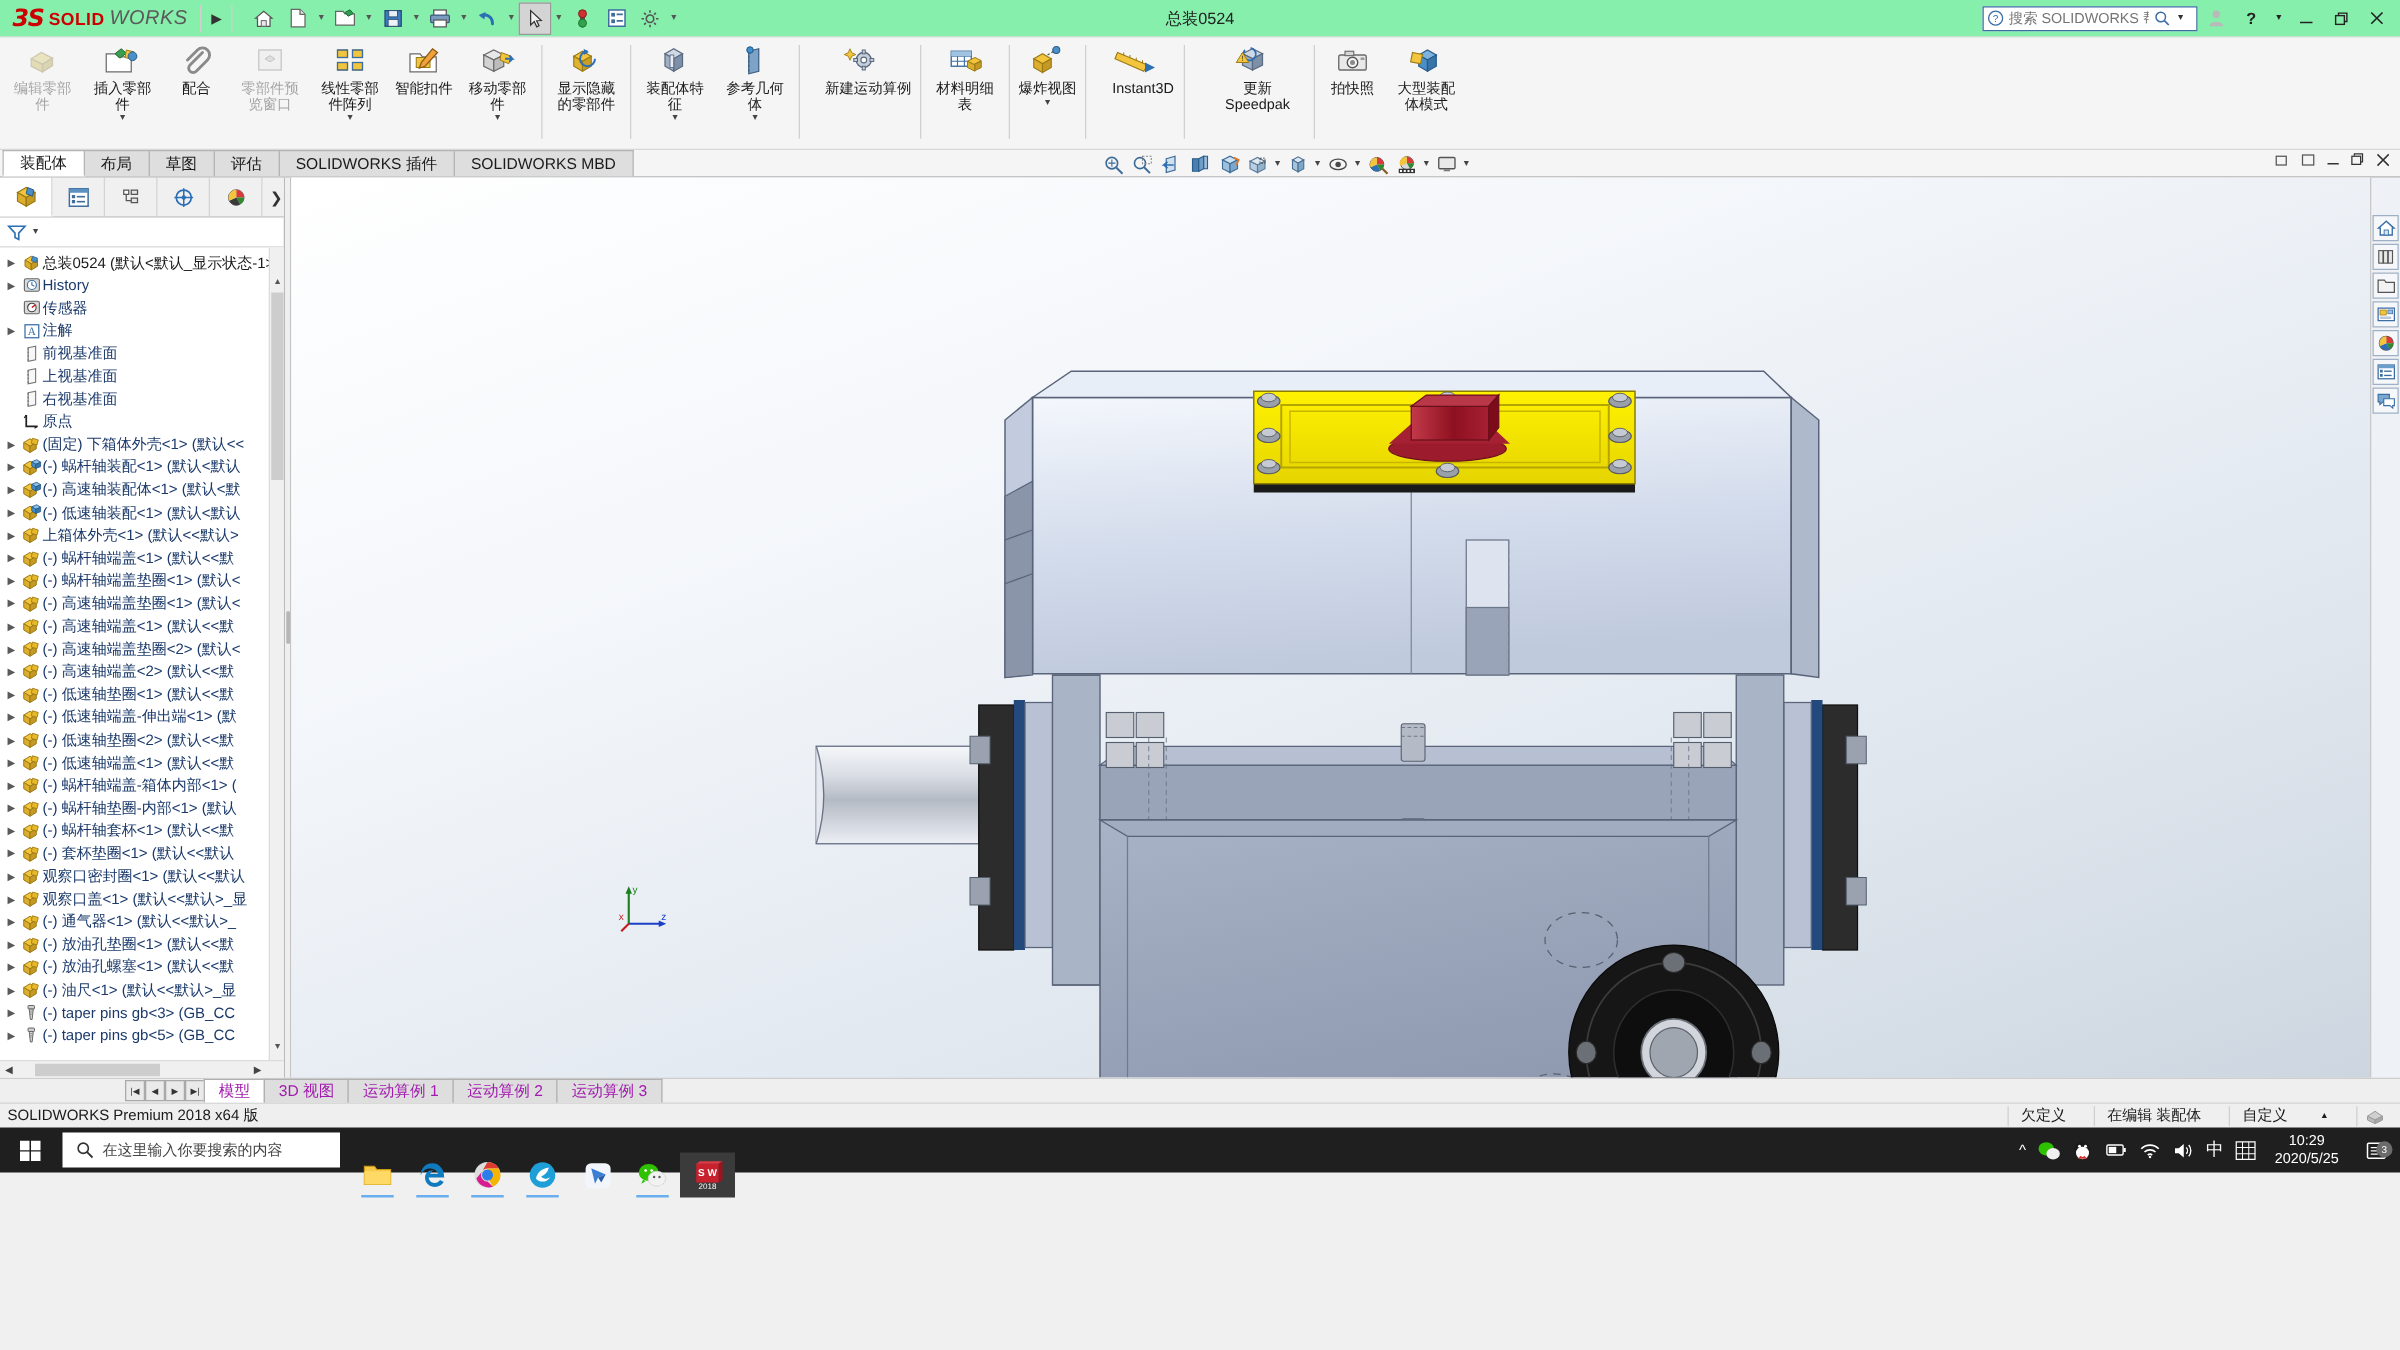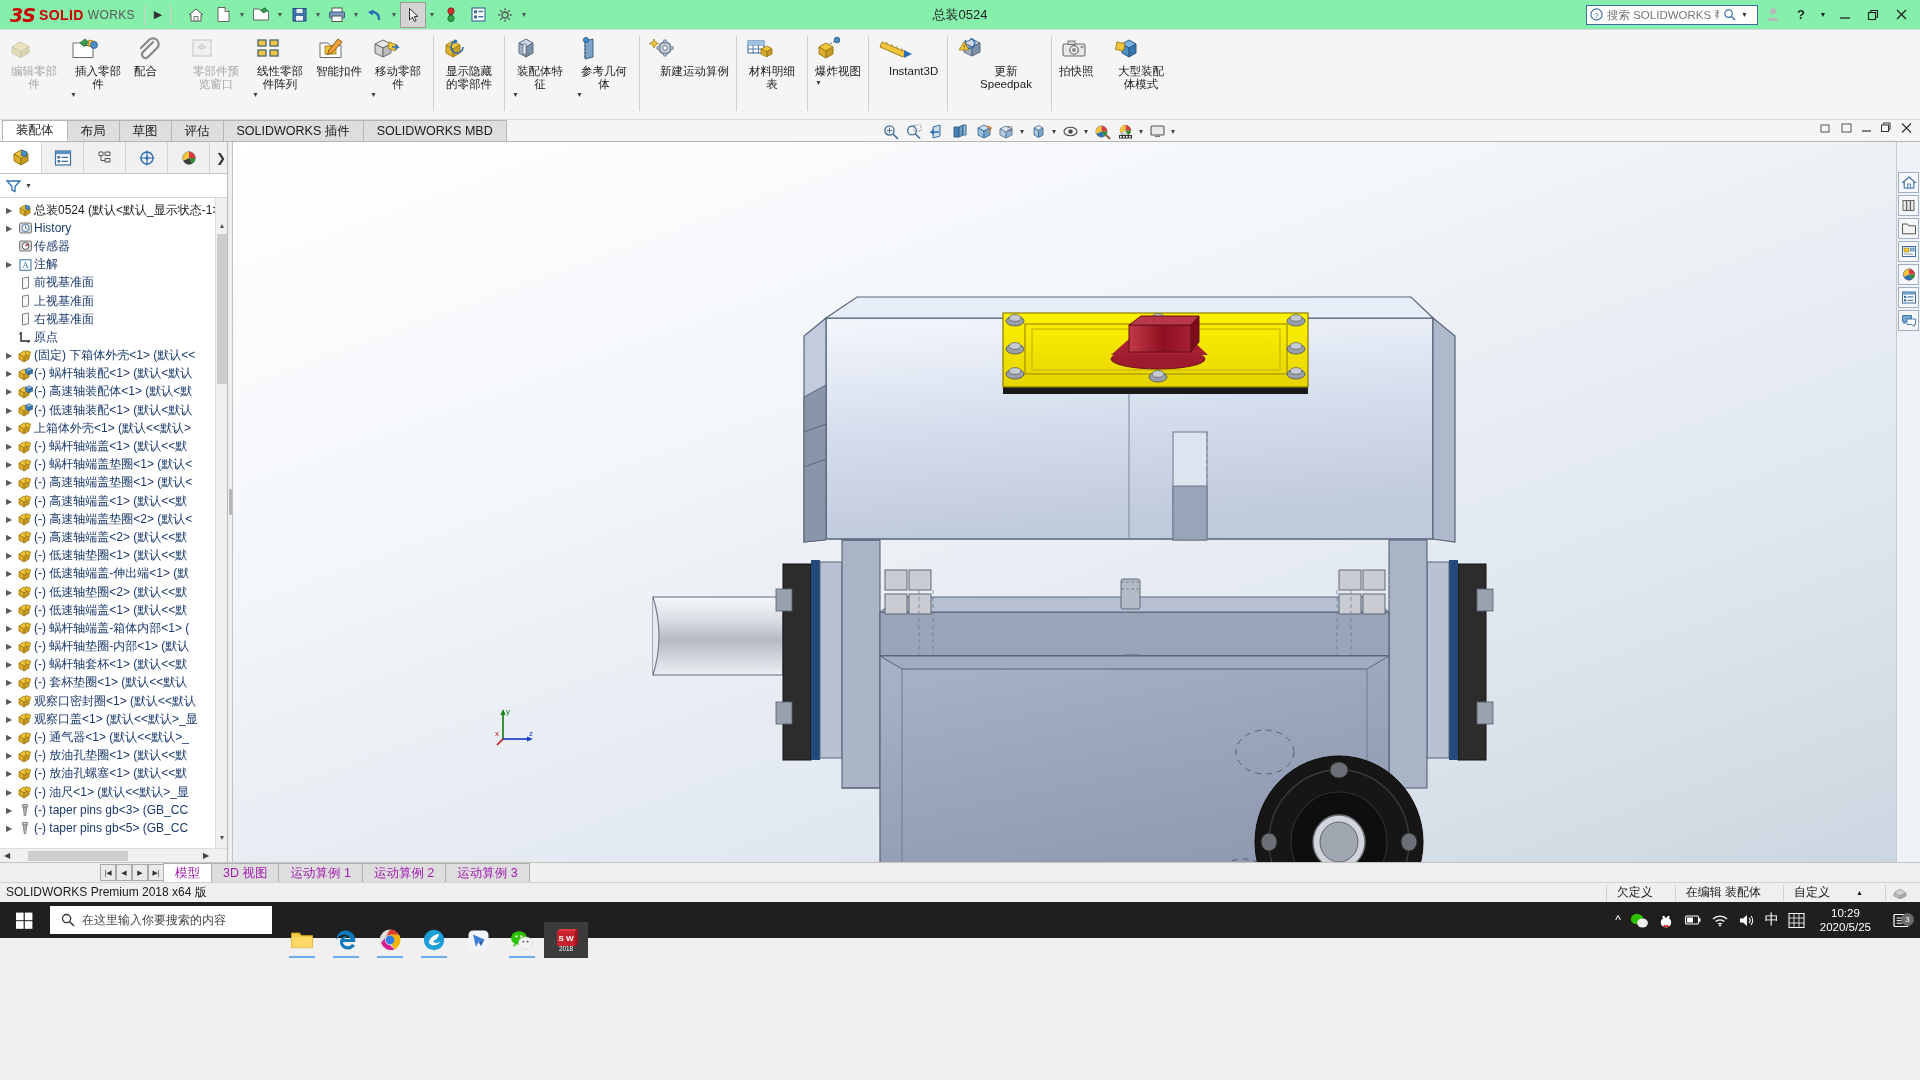--- a/index.html
+++ b/index.html
@@ -12,21 +12,21 @@
   }
   
   .titlebar {
     height:30px; background:#86efac; display:flex; align-items:center;
     border-bottom:1px solid #dcdcdc; position:relative;
   }
   .sw-logo { display:flex; align-items:center; padding:0 6px 0 10px; gap:4px; }
   .sw-logo .mark { color:#cc0000; font-size:19px; font-weight:bold; font-style:italic;
       font-family:"DejaVu Sans", sans-serif; letter-spacing:-1px;}
   .sw-logo .nm1 { color:#cc0000; font-size:14px; font-weight:bold; letter-spacing:.4px;text-align:right;}
-  .sw-logo .nm2 { color:#5a5a5a; font-size:12px; letter-spacing:.4px;}
+  .sw-logo .nm2 { color:#5a5a5a; font-size:16px; letter-spacing:.4px;font-style:italic;}
   .tb-sep { width:1px; height:22px; background:#cfcfcf; margin:0 4px; }
   .tb-arrow { width:16px; text-align:center; color:#333; font-size:11px; cursor:pointer;}
   .tb-icons { display:flex; align-items:center; gap:1px; padding-left:8px; }
   .tb-btn {
     width:26px; height:26px; display:flex; align-items:center; justify-content:center;
     cursor:pointer; border:1px solid transparent;
   }
   .tb-btn.active { background:#d4d4d4; border:1px solid #9a9a9a; }
   .tb-caret { font-size:7px; color:#555; width:10px; text-align:center; cursor:pointer; }
   .doc-title {
@@ -44,21 +44,21 @@
   }
   .win-btn { width:26px; height:26px; display:flex; align-items:center; justify-content:center;
      cursor:pointer; font-size:13px; color:#222;}
   
   .ribbon {
     height:90px; background:#f5f5f5; display:flex; align-items:stretch;
     border-bottom:1px solid #d8d8d8; padding-left:2px; position:relative;
   }
   .rb-item {
     width:auto; min-width:54px; padding:3px 4px 0; display:flex; flex-direction:column;
-    align-items:flex-start; cursor:pointer; position:relative;
+    align-items:center; cursor:pointer; position:relative;
   }
   .rb-item.disabled { opacity:.38; cursor:default; }
   .rb-ico { height:32px; display:flex; align-items:center; justify-content:center; }
   .rb-lbl {
     font-size:11.5px; line-height:12.5px; text-align:center; color:#1a1a1a;
     max-width:56px; word-break:break-all;
   }
   .rb-lbl.wide { max-width:76px; word-break:normal;margin-left:13px; }
   .rb-dd { font-size:7px; color:#444; margin-top:1px; }
   .rb-sep { width:1px; background:#d0d0d0; margin:6px 3px 8px; }

